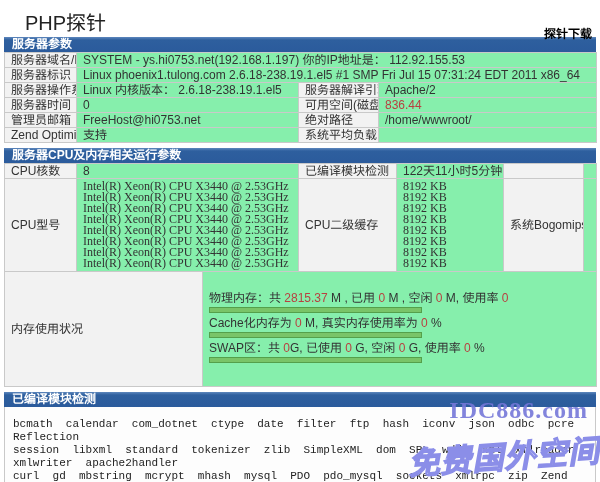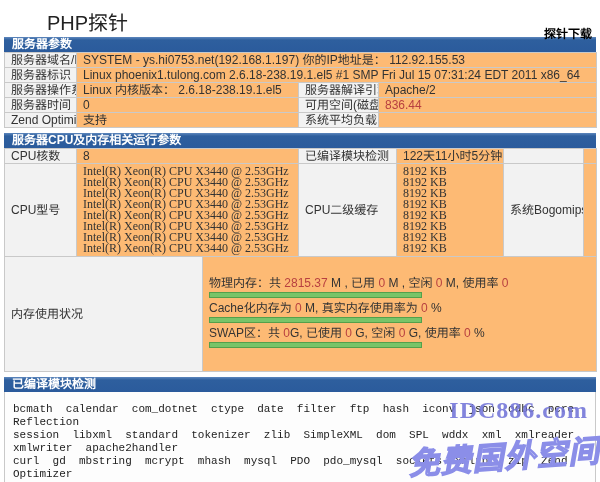--- a/index.html
+++ b/index.html
@@ -1,32 +1,32 @@
 <!DOCTYPE html>
 <html lang="zh-CN"><head>
 <meta charset="utf-8">
 <style>
   html,body{margin:0;padding:0;background:#fff;}
   body{width:600px;font-family:"Liberation Sans","DejaVu Sans",sans-serif;font-size:12px;color:#333;position:relative;overflow:hidden;}
 
   
-  .titlebar{position:relative;height:37px;margin-left:22px;}
+  .titlebar{position:relative;height:37px;}
   .page-title{position:absolute;left:25px;top:7px;font-size:20px;color:#222;}
   .dl-link{position:absolute;right:8px;top:24px;font-size:12px;font-weight:bold;color:#000000;cursor:pointer;}
 
   
   .sec-bar{margin:0 4px;height:15px;line-height:15px;padding-left:8px;
     background:linear-gradient(180deg,#5d87bd 0,#2e5f9e 3px,#2b5b9c 100%);
     color:#fff;font-weight:bold;font-size:12px;}
 
   table{border-collapse:collapse;table-layout:fixed;width:592px;margin:0 4px;}
   td{border:1px solid #c9c9c9;height:14px;line-height:14px;padding:0 4px 0 6px;
      overflow:hidden;white-space:nowrap;font-size:12px;}
   td.lbl{background:#f2f2f2;color:#333;}
-  td.val{background:#fdba74;color:#333;}
+  td.val{background:#86efac;color:#333;}
   td.small-lines{font-size:12px;line-height:11px;padding-top:2px;padding-bottom:2px;white-space:normal;font-family:Liberation Serif, serif;}
   .red{color:#b84040;text-align:right;}
   .sec-gap{height:5px;}
 
   
   td.mem-cell{white-space:normal;padding:19px 6px;}
   .mem-item{margin:1px 0 4px 0;}
   .mem-text{line-height:13px;}
   .mem-bar{width:211px;height:4px;background:#79c468;border:1px solid #54a04b;margin-top:2px;}
 
@@ -72,20 +72,26 @@
         <td class="lbl">服务器操作系统</td>
         <td class="val"><span>Linux 内核版本：  2.6.18-238.19.1.el5</span></td>
         <td class="lbl">服务器解译引擎</td>
         <td class="val"><span>Apache/2</span></td>
       </tr>
       <tr>
         <td class="lbl">服务器时间</td>
         <td class="val"><span>0</span></td>
         <td class="lbl">可用空间(磁盘区)</td>
         <td class="val"><span class="red">836.44</span></td>
+      </tr>
+      <tr>
+        <td class="lbl">管理员邮箱</td>
+        <td class="val"><span>FreeHost@hi0753.net</span></td>
+        <td class="lbl">绝对路径</td>
+        <td class="val"><span>/home/wwwroot/</span></td>
       </tr>
       <tr>
         <td class="lbl">Zend Optimizer</td>
         <td class="val"><span>支持</span></td>
         <td class="lbl">系统平均负载</td>
         <td class="val"></td>
       </tr>
     </tbody>
 </table>
 

